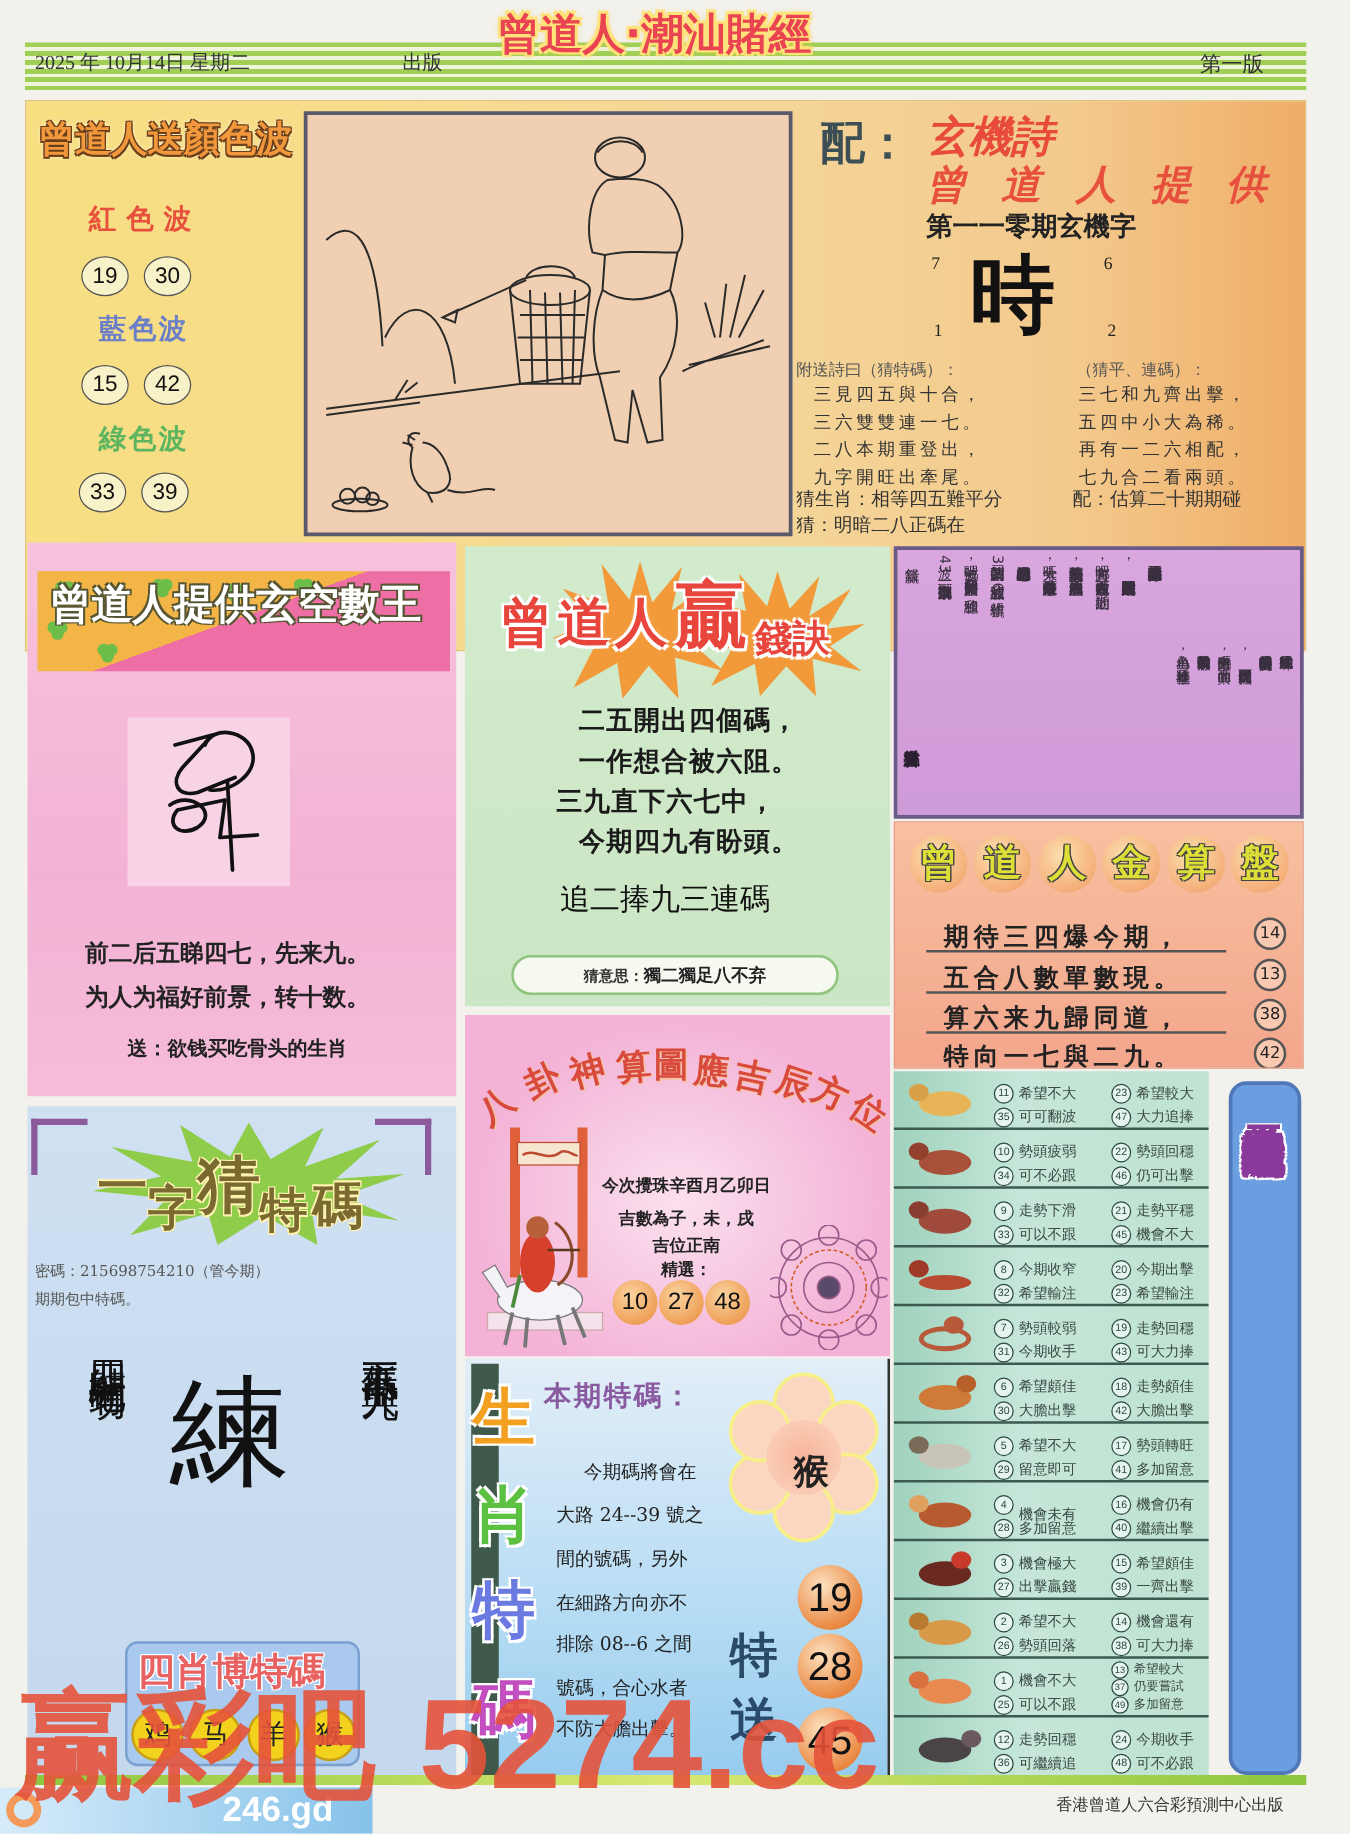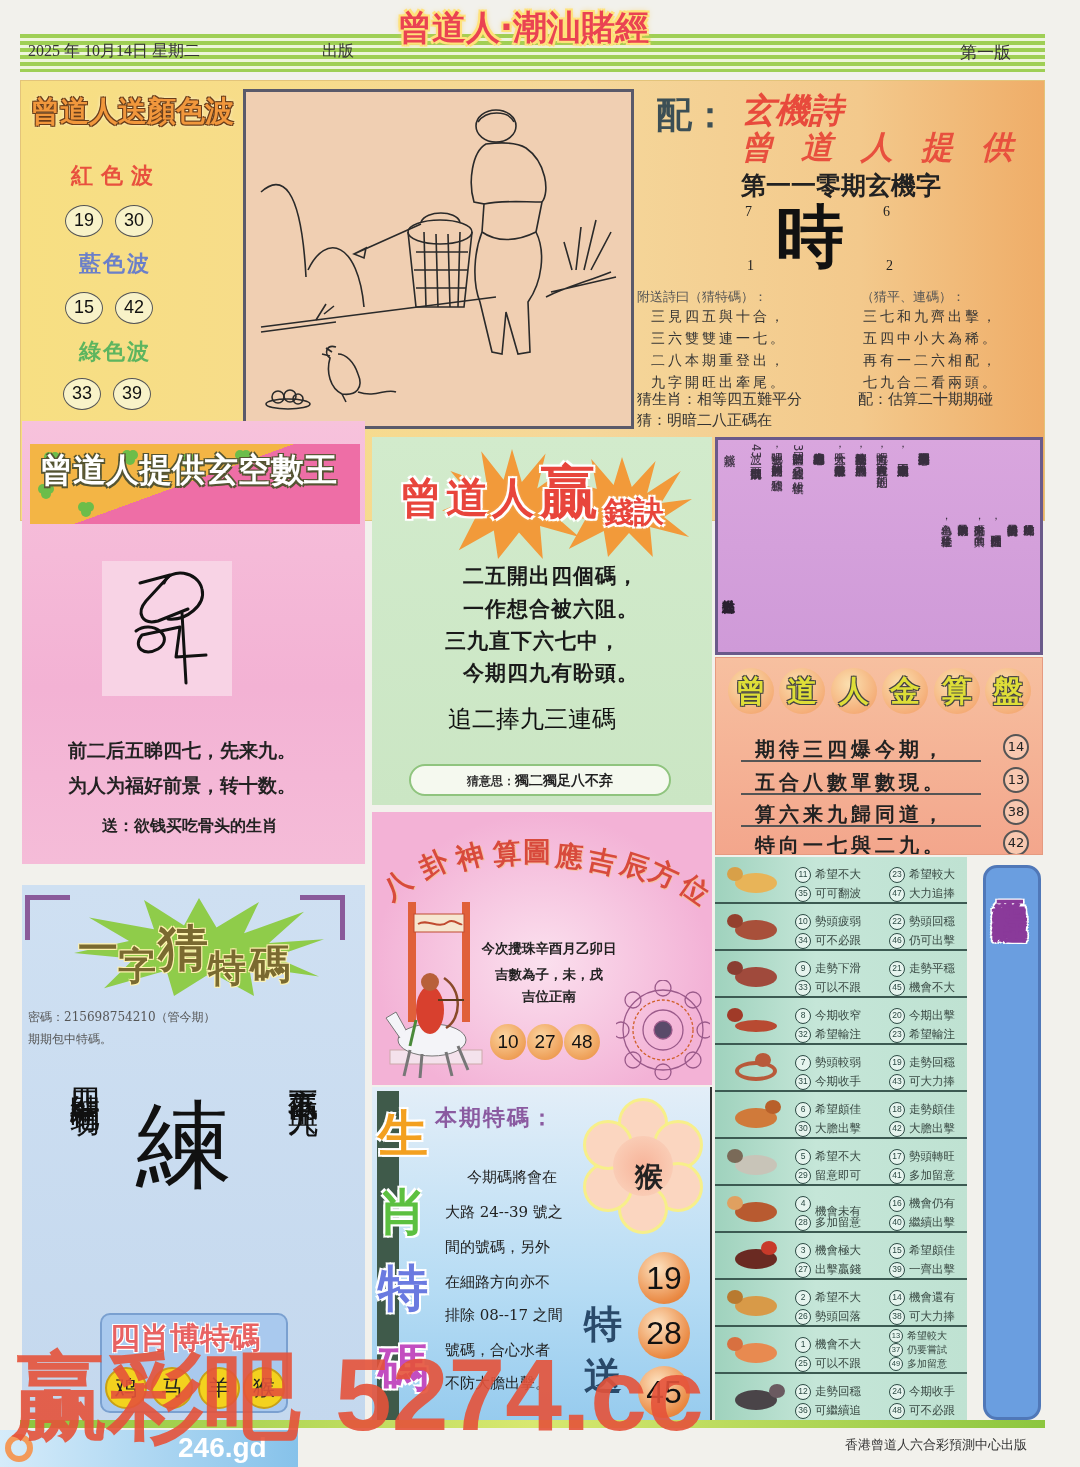--- a/index.html
+++ b/index.html
@@ -23,29 +23,29 @@
   background:linear-gradient(90deg,#f7df82 0%,#f7dc8a 25%,#f5d79a 55%,#f3c98c 82%,#efad68 100%)}
 .cw-title{left:10px;top:16px;font-size:29px;font-weight:bold;color:#f1973c;
   text-shadow:-1px -1px 0 #6a3e1a,1px -1px 0 #6a3e1a,-1px 1px 0 #6a3e1a,1px 1px 0 #6a3e1a,0 0 4px #fff}
 .cw-label{font-size:22px;letter-spacing:8px;font-weight:bold}
 .ball{position:absolute;width:38px;height:32px;border:1.5px solid #555;border-radius:50%;background:#f8f2c8;
   font-size:18px;line-height:29px;text-align:center;font-family:"Liberation Sans",sans-serif;color:#111}
 .illus{position:absolute;left:222px;top:8px;width:391px;height:340px;border:3px solid #5a5a6a;background:#f0cfb2}
 .pei{left:635px;top:16px;font-size:36px;font-weight:bold;color:#3c4f55}
 .xjs{left:720px;top:12px;font-size:34px;font-weight:bold;font-style:italic;color:#e84a3c}
 .tg{left:720px;top:50px;font-size:32px;font-weight:bold;font-style:italic;color:#e8503e;letter-spacing:28px}
-.issue{left:720px;top:92px;font-size:25px;font-weight:bold;color:#222;font-family:Liberation Sans, sans-serif}
+.issue{left:720px;top:92px;font-size:21px;font-weight:bold;color:#222;font-family:Liberation Mono, monospace}
 .cn{font-size:14px;color:#222;font-family:"Liberation Serif",serif}
 .bigchar{left:755px;top:122px;font-size:68px;font-weight:bold;color:#111}
 .pm{font-size:13px;color:#555}
 .pl{font-size:14px;letter-spacing:3px;color:#333}
 .hint{font-size:15px;color:#333}
 
 
-#king{left:22px;top:421px;width:343px;height:443px;background:linear-gradient(180deg,#f7c2dc,#f3b2d4 60%,#f5bcd8)}
+#king{left:22px;top:434px;width:343px;height:443px;background:linear-gradient(180deg,#f7c2dc,#f3b2d4 60%,#f5bcd8)}
 .king-banner{position:absolute;left:8px;top:23px;width:330px;height:80px;
   background:linear-gradient(160deg,#f3b545 0 48%,#ee6ea6 48% 100%)}
 .clover{position:absolute;width:10px;height:10px;background:#6cbd4a;border-radius:50%;box-shadow:6px 0 0 #6cbd4a,3px 5px 0 #6cbd4a}
 .king-title{left:18px;top:32px;font-size:33px;font-weight:bold;color:#fff;
   text-shadow:-1.5px -1.5px 0 #553,1.5px -1.5px 0 #553,-1.5px 1.5px 0 #553,1.5px 1.5px 0 #553}
 .glyph-box{position:absolute;left:80px;top:140px;width:130px;height:135px;background:#f8d3e5}
 .king-line{font-size:19px;font-weight:bold;color:#222;font-family:"DejaVu Serif",serif}
 
 
 #win{left:372px;top:437px;width:340px;height:368px;background:linear-gradient(180deg,#d2ebcc,#cbe6c4)}
@@ -317,20 +317,21 @@
     <ellipse cx="50" cy="110" rx="14" ry="24" fill="#d8402e"></ellipse>
     <circle cx="50" cy="82" r="9" fill="#b8603a"></circle>
     <path d="M64 78 C82 90 82 118 66 128" stroke="#8a4a2a" fill="none" stroke-width="2.5"></path>
     <path d="M58 100 L84 100" stroke="#5a3a1a" stroke-width="2"></path>
     <path d="M36 120 L30 146" stroke="#4a8a3a" stroke-width="3"></path>
   </svg>
 
   <div class="bg-line" style="top:154px">吉數為子，未，戌</div>
   <div class="bg-line" style="top:128px">今次攪珠辛酉月乙卯日</div>
   <div class="bg-line" style="top:176px">吉位正南</div>
+  <div class="bg-line" style="top:195px">精選：</div>
   <div class="obal" style="left:118px;top:212px">10</div>
   <div class="obal" style="left:155px;top:212px">27</div>
   <div class="obal" style="left:192px;top:212px">48</div>
 
   <svg style="position:absolute;left:244px;top:168px" width="94" height="100" viewBox="0 0 94 100" fill="none" stroke="#9a5a8a" stroke-width="1.3">
     <circle cx="47" cy="50" r="40"></circle>
     <circle cx="47" cy="50" r="30" stroke="#d0602a" stroke-dasharray="3 2"></circle>
     <circle cx="47" cy="50" r="20"></circle>
     <circle cx="47" cy="50" r="9" fill="#5a4a6a"></circle>
     <circle cx="47" cy="8" r="8"></circle>
@@ -384,21 +385,21 @@
     <span class="petal" style="left:0px;top:64px"></span>
     <span class="petal" style="left:0px;top:22px"></span>
     <span class="petal" style="left:30px;top:38px;width:60px;height:60px;border:none;background:radial-gradient(circle,#f7b49a,#fbd6c0)"></span>
   </div>
   <div class="t" style="left:263px;top:76px;font-size:28px;font-weight:bold;color:#222">猴</div>
 
   <div class="t sp-para" style="left:95px;top:83px">今期碼將會在</div>
   <div class="t sp-para" style="left:73px;top:118px">大路 24--39 號之</div>
   <div class="t sp-para" style="left:73px;top:153px">間的號碼，另外</div>
   <div class="t sp-para" style="left:73px;top:188px">在細路方向亦不</div>
-  <div class="t sp-para" style="left:73px;top:221px">排除 08--17 之間</div>
+  <div class="t sp-para" style="left:73px;top:221px">排除 08--6 之間</div>
   <div class="t sp-para" style="left:73px;top:256px">號碼，合心水者</div>
   <div class="t sp-para" style="left:73px;top:289px">不防大膽出擊。</div>
 
   <div class="t sp-gift" style="left:212px;top:218px">特</div>
   <div class="t sp-gift" style="left:212px;top:270px">送</div>
   <div class="bigball" style="top:165px">19</div>
   <div class="bigball" style="top:220px">28</div>
   <div class="bigball" style="top:279px">45</div>
 </div>
 

